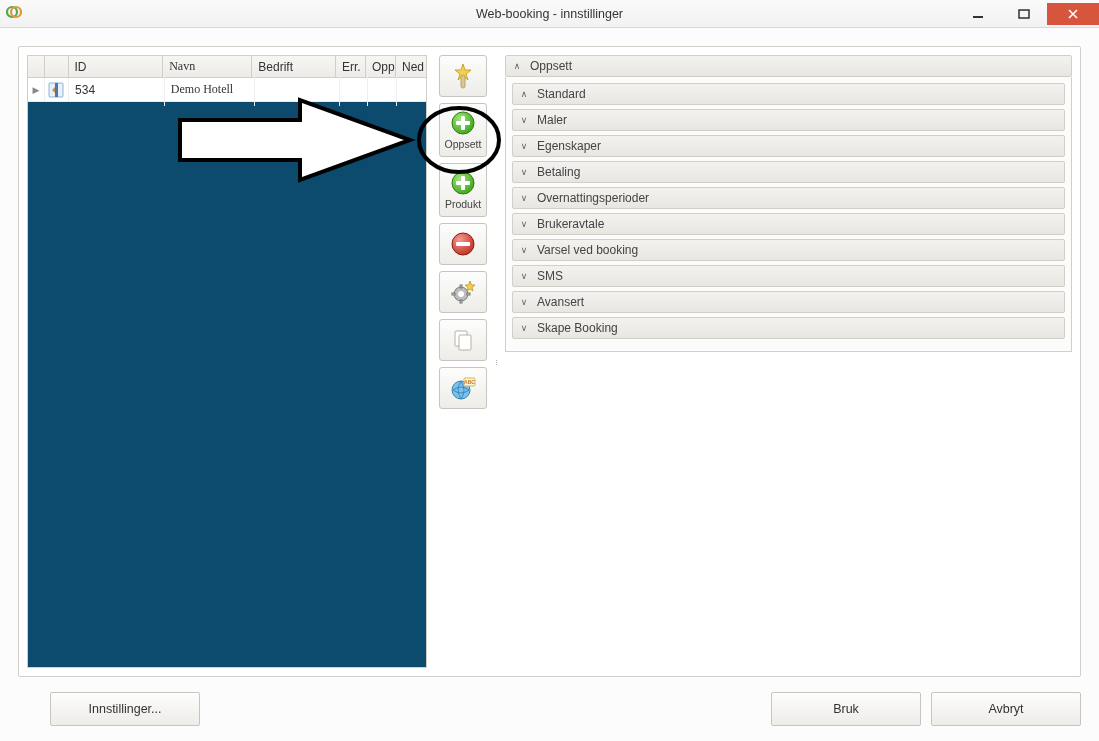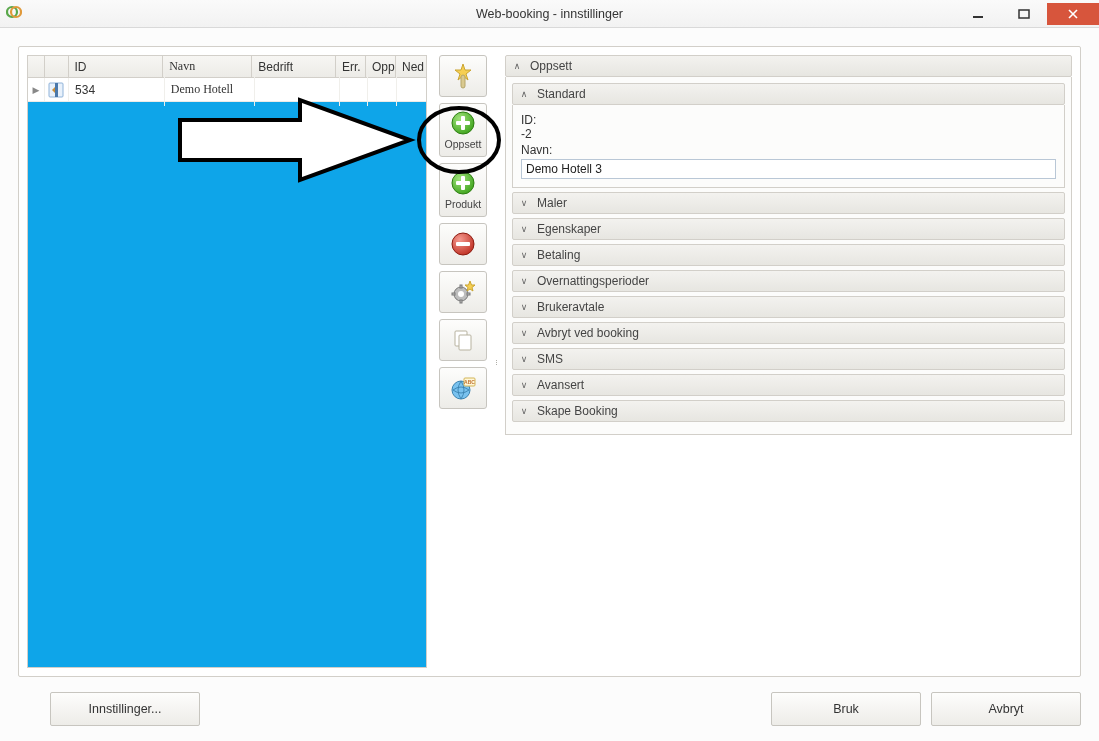--- a/index.html
+++ b/index.html
@@ -13,21 +13,21 @@
   .winbtns { margin-left:auto; display:flex; }
   .winbtn { width:46px; height:22px; display:flex; align-items:center; justify-content:center; }
   .winbtn.close { background:#d7553c; width:52px; height:22px; }
   .winbtn svg { display:block; }
 
   
   .client { position:absolute; left:0; right:0; top:28px; bottom:0; background:#fcfcfc; }
   .content { position:absolute; left:18px; top:18px; right:18px; bottom:64px; background:#fff; border:1px solid #d2cfc9; border-radius:2px; }
 
   
-  .left-panel { position:absolute; left:8px; top:8px; width:400px; bottom:8px; background:#0ea5e9; border:1px solid #d2cfc9; }
+  .left-panel { position:absolute; left:8px; top:8px; width:400px; bottom:8px; background:#0c4a6e; border:1px solid #d2cfc9; }
   .grid-head { display:flex; background:linear-gradient(#f7f6f3,#ecebe7); border-bottom:1px solid #d2cfc9; height:22px; font-size:12px; color:#333; }
   .gh { border-right:1px solid #d2cfc9; display:flex; align-items:center; padding:0 6px; }
   .gh:last-child { border-right:none; }
   .gw-exp   { width:18px; padding:0; }
   .gw-icon  { width:26px; padding:0; }
   .gw-id    { width:102px; }
   .gw-navn  { width:96px;font-family:Liberation Serif, serif; }
   .gw-bed   { width:90px; }
   .gw-err   { width:30px; }
   .gw-opp   { width:30px; }
@@ -221,26 +221,20 @@
           <span class="chev">∧</span>
           <span>Oppsett</span>
         </div>
         <div class="acc-body" style="padding:6px 6px 8px 6px;">
 
           <div class="acc-section">
             <div class="acc-header">
               <span class="chev">∧</span>
               <span>Standard</span>
             </div>
-            <div class="acc-body">
-              <div class="fld-label">ID:</div>
-              <div class="fld-static">-2</div>
-              <div class="fld-label">Navn:</div>
-              <input class="textfield" type="text" value="Demo Hotell 3" style="">
-            </div>
           </div>
 
           <div class="acc-section">
               <div class="acc-header">
                 <span class="chev">∨</span>
                 <span>Maler</span>
               </div>
             </div>
           <div class="acc-section">
               <div class="acc-header">
@@ -262,21 +256,21 @@
             </div>
           <div class="acc-section">
               <div class="acc-header">
                 <span class="chev">∨</span>
                 <span>Brukeravtale</span>
               </div>
             </div>
           <div class="acc-section">
               <div class="acc-header">
                 <span class="chev">∨</span>
-                <span>Avbryt ved booking</span>
+                <span>Varsel ved booking</span>
               </div>
             </div>
           <div class="acc-section">
               <div class="acc-header">
                 <span class="chev">∨</span>
                 <span>SMS</span>
               </div>
             </div>
           <div class="acc-section">
               <div class="acc-header">

